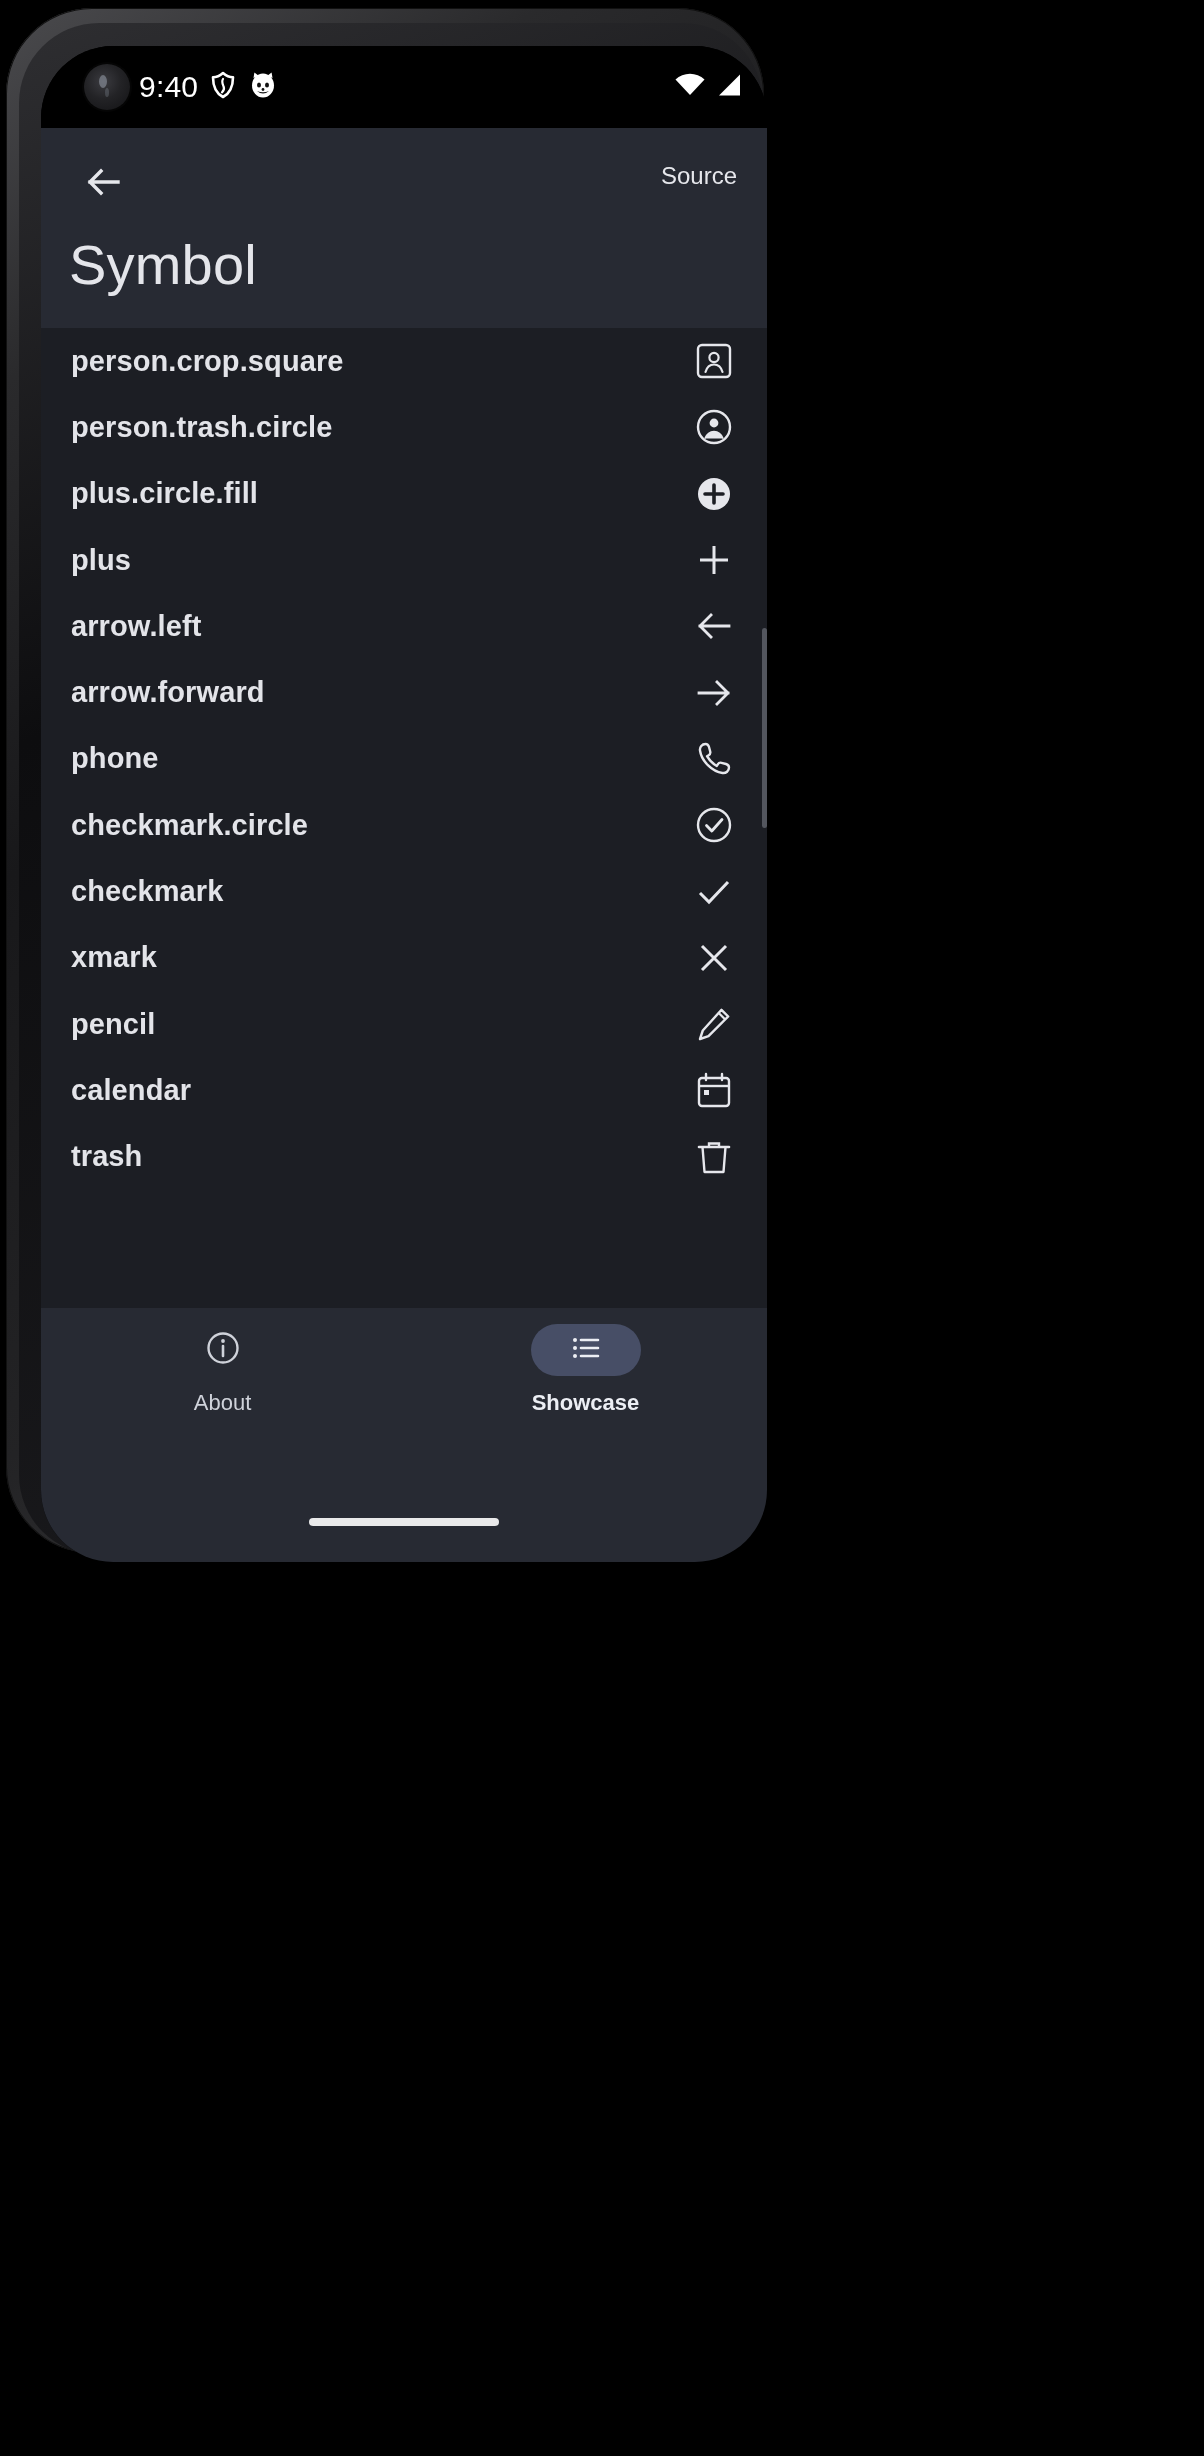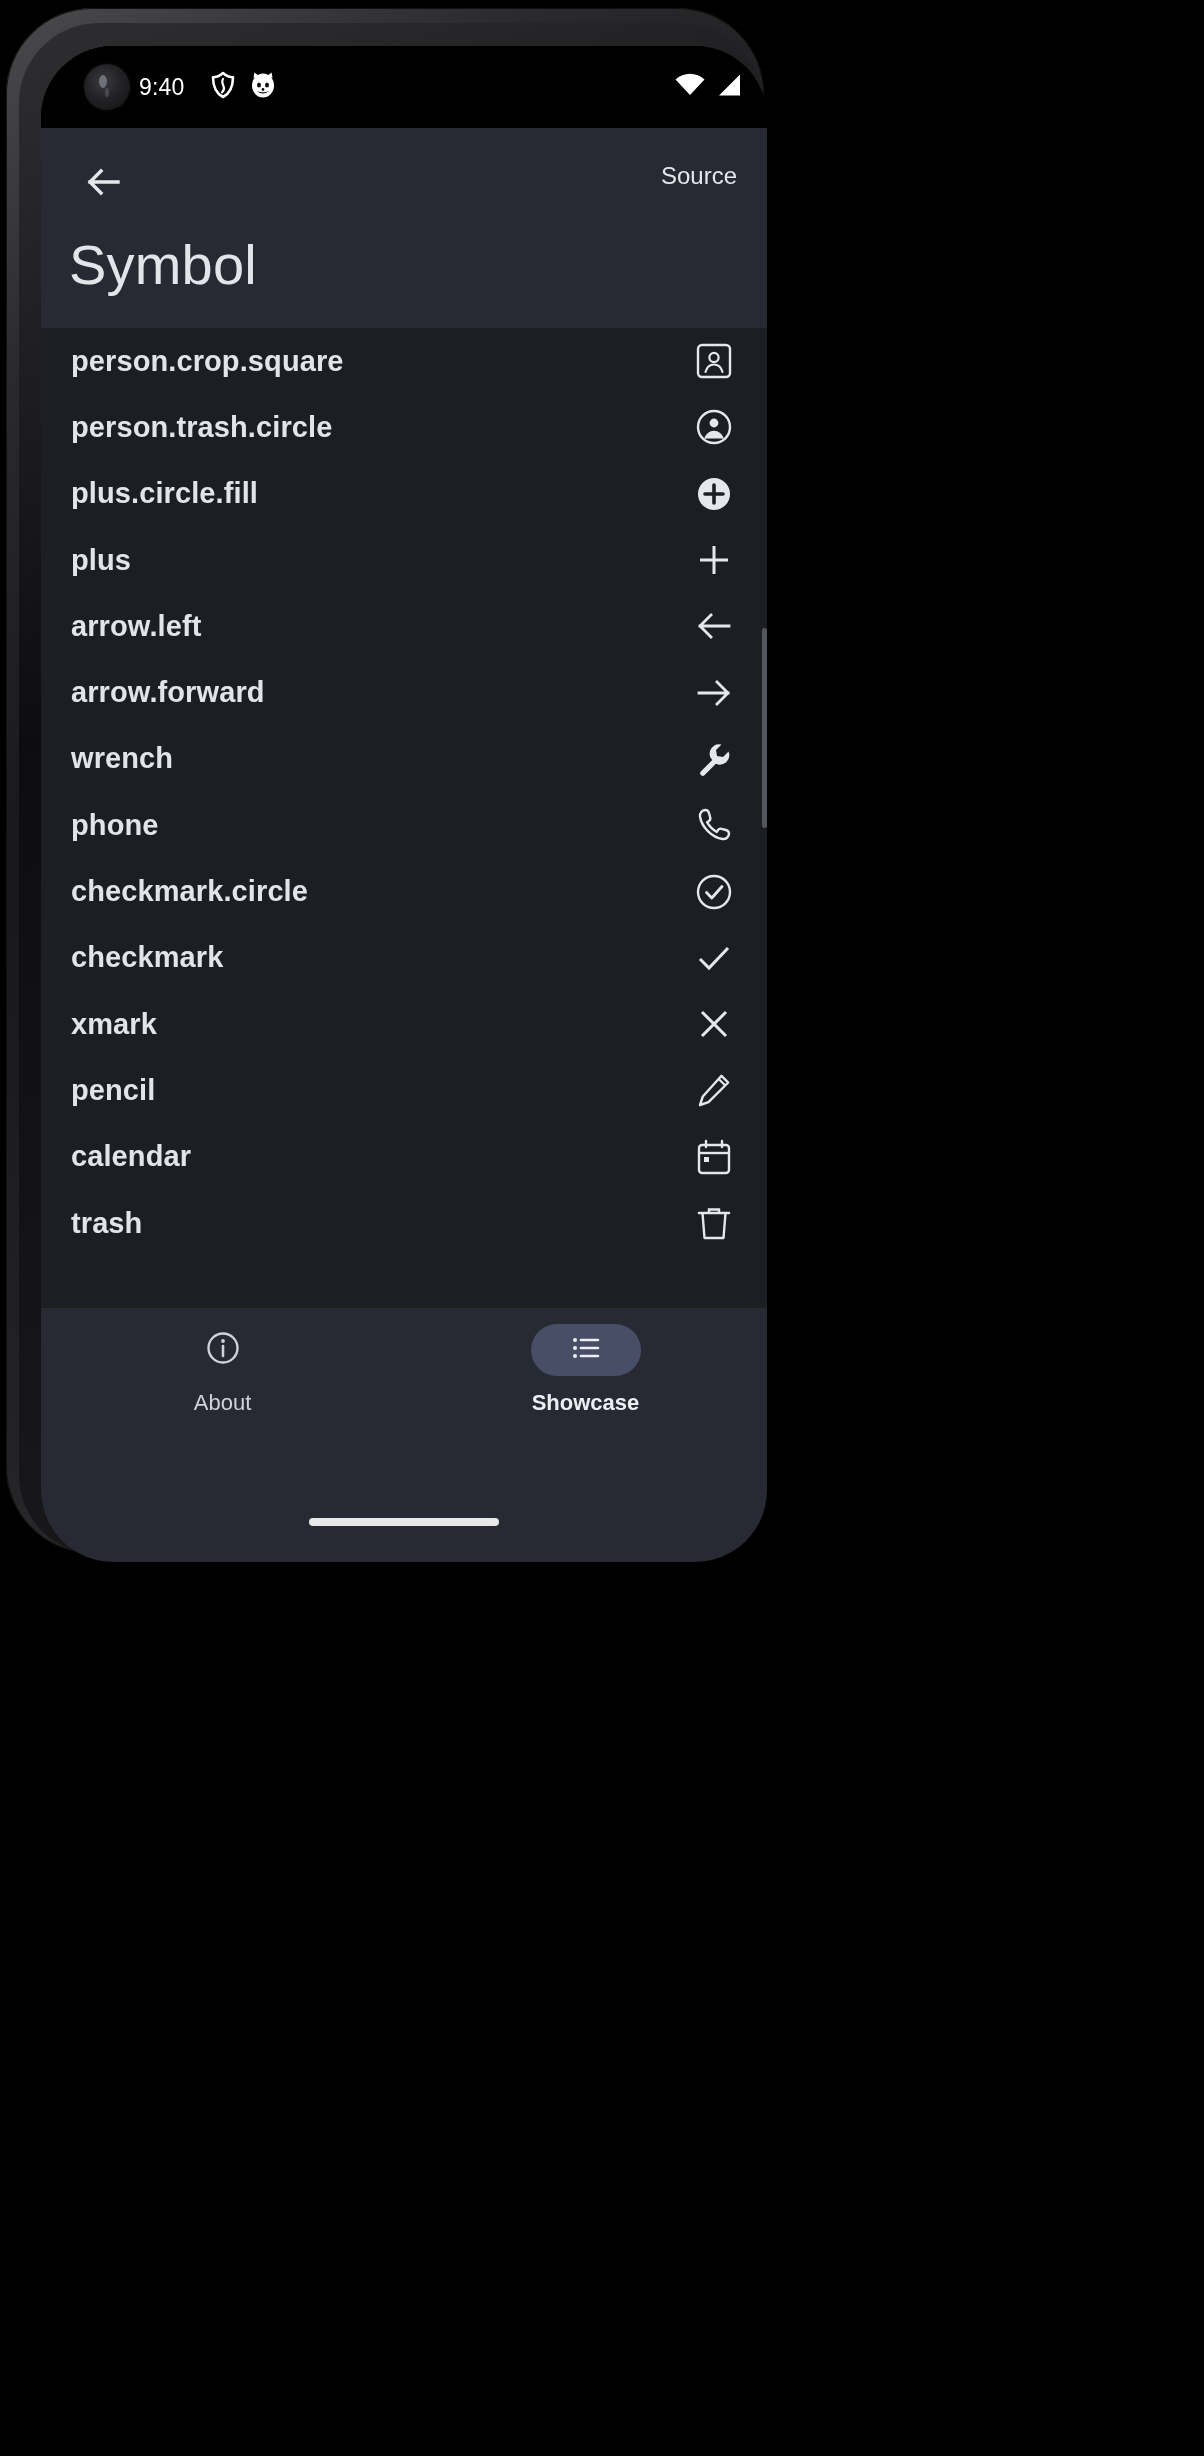--- a/index.html
+++ b/index.html
@@ -45,21 +45,21 @@
     background: radial-gradient(circle at 42% 38%, #3b3b40 0%, #232326 45%, #121214 100%);
     box-shadow: 0 0 0 2px #050505;
   }
   .punchhole::after{
     content:""; position:absolute; left:15px; top:11px; width:8px; height:13px;
     border-radius:50%; background:#9aa0ad; opacity:.55;
     box-shadow: 4px 11px 0 -2px rgba(160,170,185,.45);
   }
   .sb-time {
     position: absolute; left: 98px; top: 41px; transform: translateY(-50%);
-    font-size: 23px; letter-spacing: .2px; color: #fff;
+    font-size: 30px; letter-spacing: .2px; color: #fff;
   }
   .sb-icon { position: absolute; top: 41px; transform: translateY(-50%); }
   .sb-shield { left: 169px; }
   .sb-cat { left: 208px; }
   .sb-right { position: absolute; right: 24px; top: 41px; transform: translateY(-50%); display: flex; align-items: flex-end; gap: 9px; }
 
   
   .appbar {
     position: absolute; left: 0; top: 82px; width: 726px; height: 200px;
     background: #272a33;
@@ -230,28 +230,20 @@
 
           <div class="row">
             <span class="row-label">arrow.forward</span>
             <span class="row-icon">
               <svg width="40" height="40" viewBox="0 0 40 40">
                 <path d="M5 20 H34 M23 9 L34 20 L23 31" fill="none" stroke="#e6e7ec" stroke-width="2.8" stroke-linecap="square"></path>
               </svg>
             </span>
           </div>
 
-          <div class="row">
-            <span class="row-label">wrench</span>
-            <span class="row-icon">
-              <svg width="40" height="40" viewBox="0 0 40 40">
-                <path d="M27.5 5.5 a9.5 9.5 0 0 0 -9.3 15.6 L7 32.3 a2.6 2.6 0 0 0 3.7 3.7 L21.9 24.8 A9.5 9.5 0 0 0 34.5 12.5 L29 18 L23 17 L22 11 L27.5 5.5 Z" fill="#e6e7ec"></path>
-              </svg>
-            </span>
-          </div>
 
           <div class="row">
             <span class="row-label">phone</span>
             <span class="row-icon">
               <svg width="40" height="40" viewBox="0 0 40 40">
                 <path d="M11.5 5 C8 5 5.5 8 6 11.5 C7.5 22 18 32.5 28.5 34 C32 34.5 35 32 35 28.5 C35 26.5 33.8 25.5 32 25 L27.5 23.8 C26 23.4 24.6 24 23.8 25.3 L22.8 27 C18.6 24.6 15.4 21.4 13 17.2 L14.7 16.2 C16 15.4 16.6 14 16.2 12.5 L15 8 C14.5 6.2 13.5 5 11.5 5 Z" fill="none" stroke="#e6e7ec" stroke-width="2.4" stroke-linejoin="round"></path>
               </svg>
             </span>
           </div>
 

